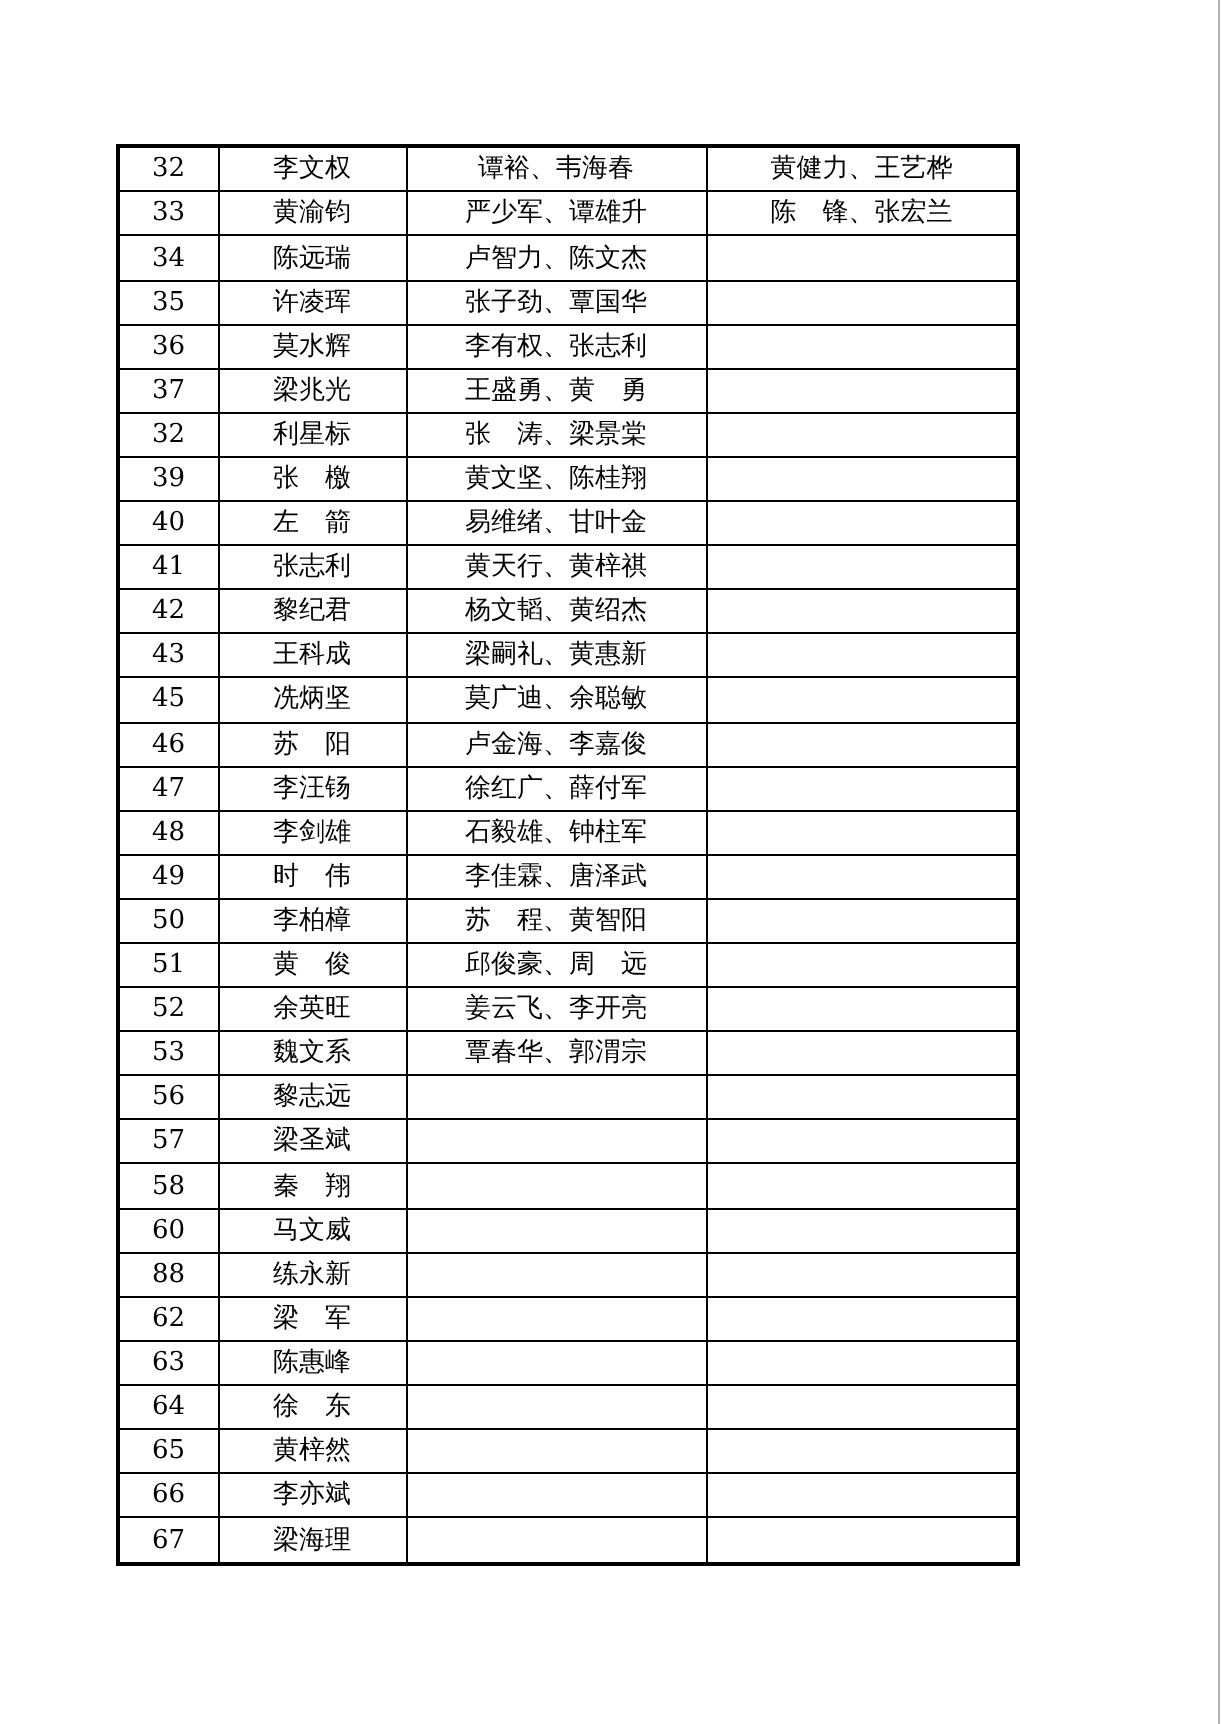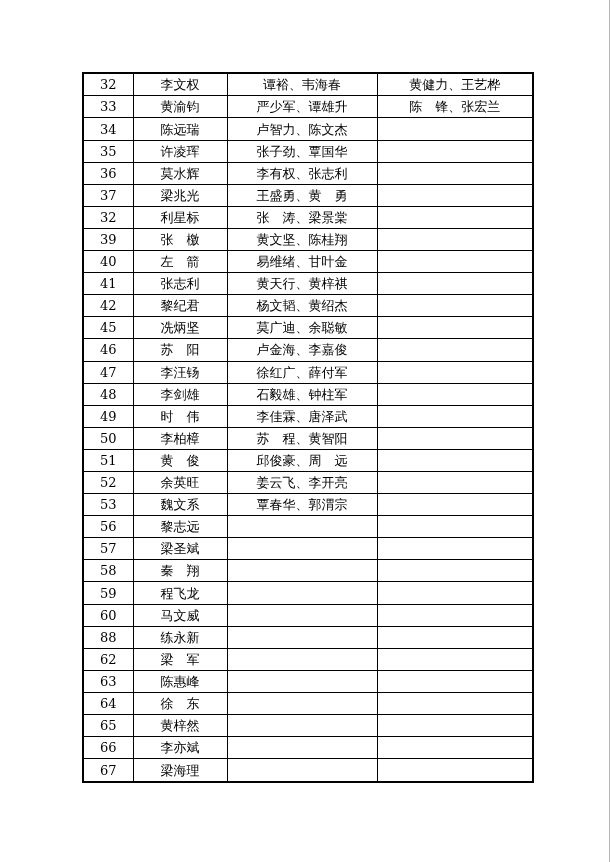--- a/index.html
+++ b/index.html
@@ -21,21 +21,20 @@
   }
   table.roster {
     position: absolute;
     left: 58px;
     top: 72px;
     width: 450px;
     height: 711px;
     border-collapse: collapse;
     table-layout: fixed;
     border: 2px solid #000000;
-    margin-left: 24px;
   }
   table.roster td {
     border: 1px solid #000000;
     text-align: center;
     vertical-align: middle;
     font-size: 13px;
     line-height: 1;
     color: #000000;
     padding: 0;
     overflow: hidden;
@@ -116,20 +115,26 @@
           <td class="c2">黄天行、黄梓祺</td>
           <td class="c3"></td>
         </tr>
         <tr>
           <td class="c0">42</td>
           <td class="c1">黎纪君</td>
           <td class="c2">杨文韬、黄绍杰</td>
           <td class="c3"></td>
         </tr>
         <tr>
+          <td class="c0">43</td>
+          <td class="c1">王科成</td>
+          <td class="c2">梁嗣礼、黄惠新</td>
+          <td class="c3"></td>
+        </tr>
+        <tr>
           <td class="c0">45</td>
           <td class="c1">冼炳坚</td>
           <td class="c2">莫广迪、余聪敏</td>
           <td class="c3"></td>
         </tr>
         <tr>
           <td class="c0">46</td>
           <td class="c1">苏　阳</td>
           <td class="c2">卢金海、李嘉俊</td>
           <td class="c3"></td>
@@ -184,26 +189,20 @@
         </tr>
         <tr>
           <td class="c0">57</td>
           <td class="c1">梁圣斌</td>
           <td class="c2"></td>
           <td class="c3"></td>
         </tr>
         <tr>
           <td class="c0">58</td>
           <td class="c1">秦　翔</td>
-          <td class="c2"></td>
-          <td class="c3"></td>
-        </tr>
-        <tr>
-          <td class="c0">59</td>
-          <td class="c1">程飞龙</td>
           <td class="c2"></td>
           <td class="c3"></td>
         </tr>
         <tr>
           <td class="c0">60</td>
           <td class="c1">马文威</td>
           <td class="c2"></td>
           <td class="c3"></td>
         </tr>
         <tr>

